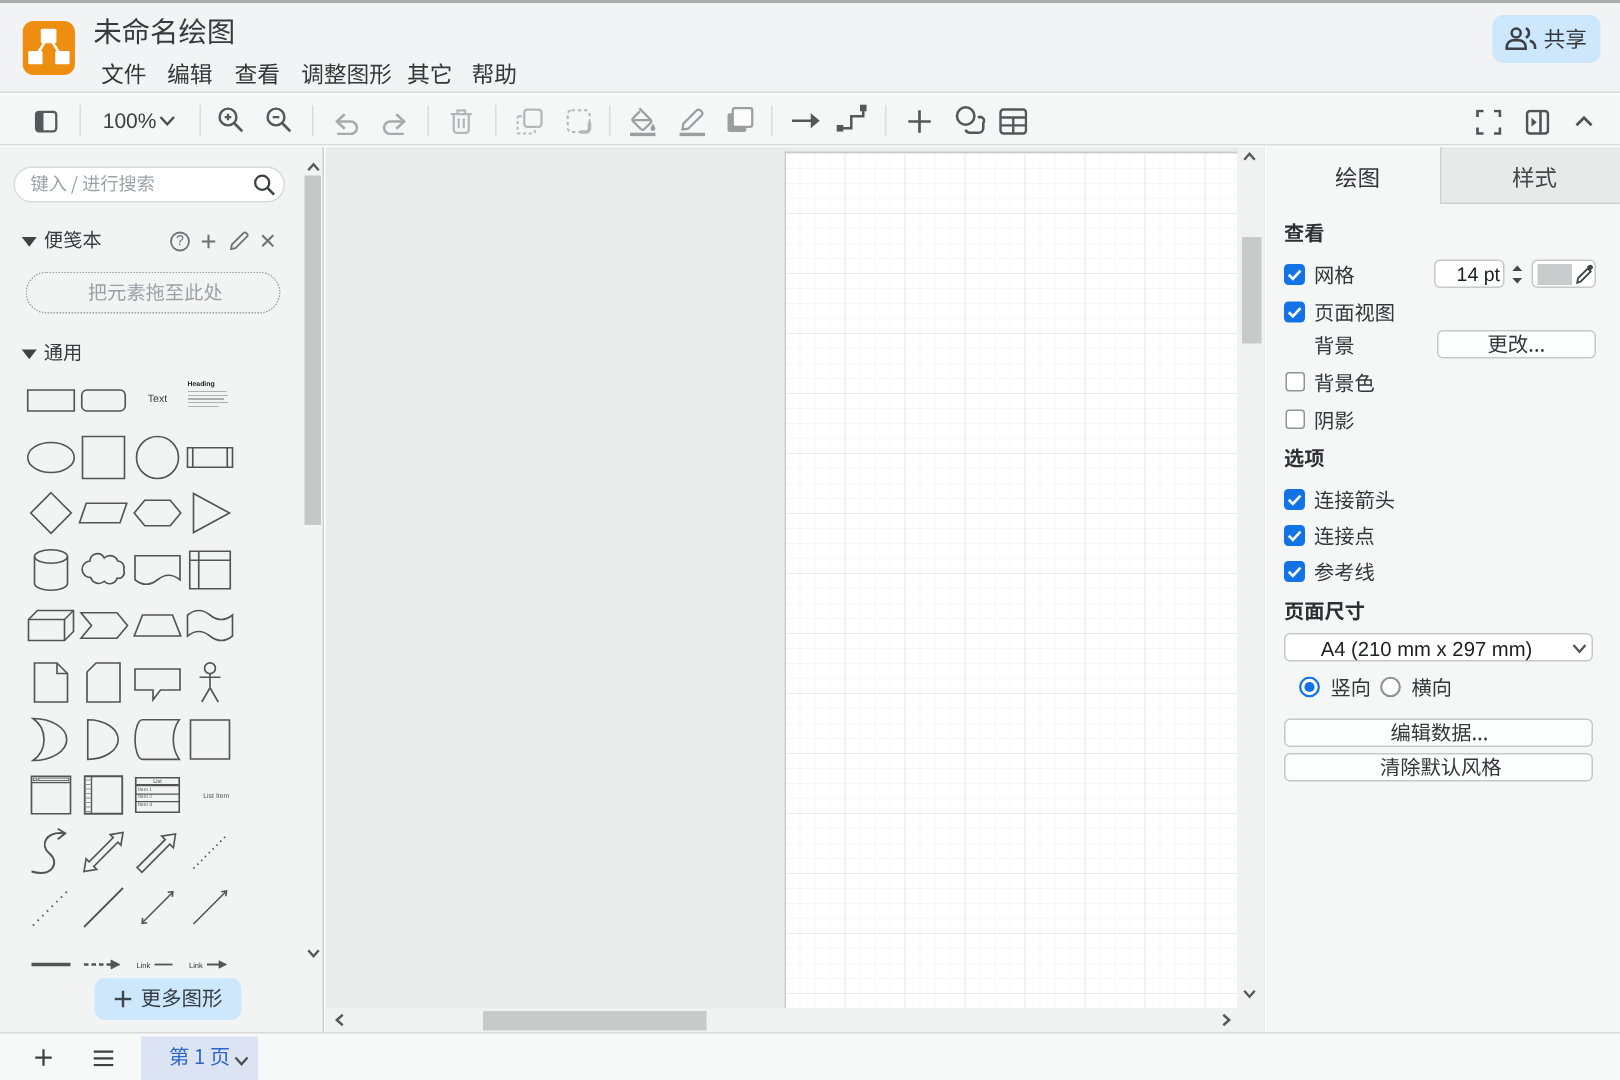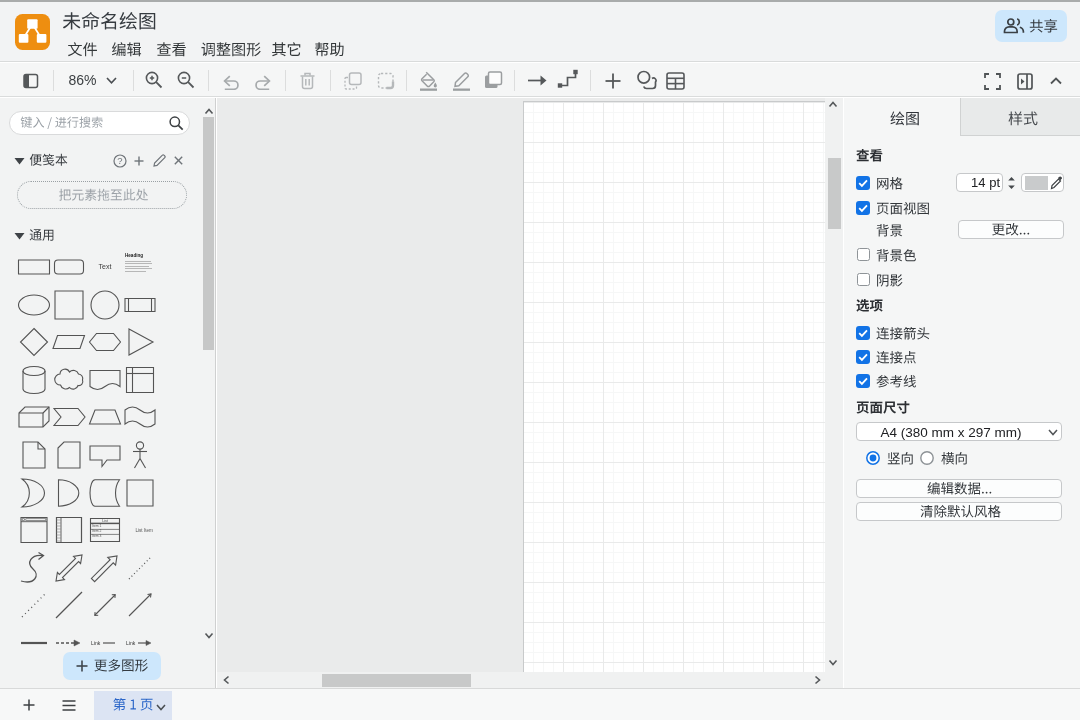--- a/index.html
+++ b/index.html
@@ -55,21 +55,21 @@
     <div style="position:absolute;left:207.5px;top:70px;width:1px;height:21px;background:#dcdddd"></div>
     <div style="position:absolute;left:285px;top:70px;width:1px;height:21px;background:#dcdddd"></div>
     <div style="position:absolute;left:330px;top:70px;width:1px;height:21px;background:#dcdddd"></div>
     <div style="position:absolute;left:406px;top:70px;width:1px;height:21px;background:#dcdddd"></div>
     <div style="position:absolute;left:514px;top:70px;width:1px;height:21px;background:#dcdddd"></div>
     <div style="position:absolute;left:590px;top:70px;width:1px;height:21px;background:#dcdddd"></div>
     <svg style="position:absolute;left:23px;top:72.5px" width="16" height="16" viewBox="0 0 16 16">
       <rect x="1" y="1.5" width="13.5" height="13" rx="2" fill="none" stroke="#55585a" stroke-width="1.5"></rect>
       <path d="M1 3.5 a2 2 0 0 1 2-2 h3 v13 h-3 a2 2 0 0 1 -2-2 z" fill="#55585a"></path>
     </svg>
-    <div style="position:absolute;left:68.5px;top:73px;width:36px;height:15px;font-size:14px;color:#3c4043;text-align:left;font-weight:normal;letter-spacing:0;line-height:15px;white-space:nowrap">86%</div>
+    <div style="position:absolute;left:68.5px;top:73px;width:36px;height:15px;font-size:14px;color:#3c4043;text-align:left;font-weight:normal;letter-spacing:0;line-height:15px;white-space:nowrap">100%</div>
     <svg style="position:absolute;left:105px;top:76px" width="13" height="9" viewBox="0 0 13 9">
       <path d="M2 2 L6.5 6.8 L11 2" fill="none" stroke="#4a4e52" stroke-width="1.6"></path>
     </svg>
     <svg style="position:absolute;left:144.5px;top:71px" width="19" height="19" viewBox="0 0 19 19">
       <g stroke="#55585a" fill="none">
         <circle cx="7" cy="7" r="5.6" stroke-width="1.6"></circle>
         <line x1="11.2" y1="11.2" x2="16.5" y2="16.5" stroke-width="1.8"></line>
         <line x1="7" y1="4.8" x2="7" y2="9.2" stroke-width="1.5"></line>
         <line x1="4.8" y1="7" x2="9.2" y2="7" stroke-width="1.5"></line>
       </g>
@@ -499,21 +499,21 @@
     <svg style="position:absolute;left:856px;top:373.5px" width="14" height="14" viewBox="0 0 14 14">
       <path d="M3.2 7.2 L5.9 9.9 L11 4.4" fill="none" stroke="#fff" stroke-width="1.8"></path>
     </svg>
     <svg style="position:absolute;left:875.5px;top:371.7px" width="42" height="18" viewBox="0 -14.3 42 17.8">
       <path d="M7.4 -5.4C6.5 -4.8 4.8 -4.2 3.4 -3.8C3.7 -3.6 3.9 -3.3 4.1 -3.1C5.5 -3.5 7.2 -4.2 8.2 -5ZM8.6 -3.8C7.4 -3 5.1 -2.2 3.2 -1.9C3.4 -1.7 3.7 -1.4 3.8 -1.1C5.8 -1.6 8.1 -2.3 9.4 -3.4ZM10.3 -2.4C8.8 -0.9 5.7 -0.1 2.4 0.2C2.6 0.5 2.8 0.8 2.9 1.1C6.3 0.7 9.5 -0.2 11.2 -1.9ZM2.4 -8C2.7 -8.1 3.1 -8.1 5.5 -8.2C5.3 -7.8 5 -7.4 4.8 -7H0.7V-6.1H4.1C3.2 -4.9 2 -4 0.5 -3.4C0.8 -3.2 1.1 -2.8 1.3 -2.6C2.9 -3.4 4.3 -4.6 5.4 -6.1H8.2C9.2 -4.7 10.8 -3.4 12.4 -2.7C12.5 -2.9 12.8 -3.3 13 -3.5C11.7 -4 10.3 -5 9.3 -6.1H12.8V-7H6C6.2 -7.4 6.4 -7.8 6.6 -8.3L10.4 -8.5C10.7 -8.2 11 -7.9 11.2 -7.6L12.1 -8.2C11.3 -9 9.8 -10.2 8.6 -10.9L7.8 -10.4C8.3 -10.1 8.9 -9.7 9.4 -9.3L4.2 -9.1C5.1 -9.6 5.9 -10.2 6.7 -10.9L5.8 -11.4C4.8 -10.5 3.5 -9.6 3.1 -9.4C2.7 -9.1 2.4 -9 2.1 -9C2.2 -8.7 2.4 -8.2 2.4 -8Z M24.8 -10.7C23.8 -9.5 22.6 -8.4 21.3 -7.3H20.1V-8.9H23.1V-9.7H20.1V-11.3H19.1V-9.7H15.6V-8.9H19.1V-7.3H14.4V-6.5H20C18.2 -5.2 16.1 -4.2 14 -3.5C14.2 -3.3 14.4 -2.8 14.5 -2.6C15.7 -3.1 16.9 -3.6 18.1 -4.3C17.8 -3.5 17.4 -2.7 17.1 -2.1H23.1C22.9 -0.9 22.7 -0.2 22.4 -0C22.2 0.1 22.1 0.1 21.7 0.1C21.4 0.1 20.3 0.1 19.3 -0C19.5 0.2 19.6 0.6 19.6 0.9C20.6 1 21.6 1 22 1C22.6 0.9 22.9 0.9 23.2 0.6C23.6 0.2 23.9 -0.6 24.2 -2.5C24.2 -2.6 24.3 -2.9 24.3 -2.9H18.6L19.2 -4.3H24.9V-5.1H19.6C20.2 -5.5 20.9 -6 21.6 -6.5H26.2V-7.3H22.7C23.8 -8.2 24.7 -9.2 25.6 -10.2Z M27.7 -0.7 27.9 0.2C29.2 -0.1 30.8 -0.6 32.4 -1.1L32.2 -1.9C30.6 -1.5 28.8 -1 27.7 -0.7ZM36.5 -10.5C37.2 -10.2 38 -9.7 38.5 -9.3L39.1 -9.9C38.6 -10.3 37.8 -10.8 37.1 -11.1ZM28 -5.7C28.2 -5.8 28.5 -5.9 30.1 -6.1C29.5 -5.2 29 -4.5 28.8 -4.3C28.3 -3.8 28 -3.4 27.7 -3.4C27.9 -3.1 28 -2.7 28.1 -2.5C28.3 -2.6 28.8 -2.8 32.2 -3.4C32.2 -3.6 32.2 -4 32.2 -4.3L29.5 -3.8C30.5 -5 31.5 -6.5 32.4 -8L31.6 -8.5C31.3 -8 31 -7.5 30.7 -7L29 -6.8C29.8 -8 30.6 -9.4 31.2 -10.9L30.2 -11.3C29.7 -9.7 28.7 -8 28.4 -7.5C28.1 -7 27.9 -6.7 27.6 -6.7C27.8 -6.4 27.9 -5.9 28 -5.7ZM39 -4.7C38.4 -3.9 37.7 -3.1 36.8 -2.4C36.6 -3.1 36.4 -4 36.3 -5L39.7 -5.6L39.6 -6.5L36.2 -5.9C36.1 -6.4 36 -7 36 -7.6L39.4 -8.2L39.2 -9L35.9 -8.6C35.9 -9.5 35.9 -10.4 35.9 -11.4H34.9C34.9 -10.4 34.9 -9.4 35 -8.4L32.8 -8.1L33 -7.2L35 -7.5C35.1 -6.9 35.1 -6.3 35.2 -5.7L32.6 -5.2L32.7 -4.3L35.3 -4.8C35.5 -3.6 35.7 -2.6 36 -1.8C34.8 -1 33.5 -0.4 32.1 0C32.4 0.2 32.6 0.6 32.8 0.8C34 0.4 35.2 -0.2 36.3 -0.9C36.9 0.3 37.6 1 38.6 1C39.5 1 39.8 0.6 40 -0.9C39.8 -1 39.4 -1.2 39.2 -1.5C39.2 -0.3 39 0.1 38.7 0.1C38.1 0.1 37.6 -0.5 37.2 -1.5C38.2 -2.3 39.1 -3.3 39.8 -4.3Z" fill="#33373b"></path>
     </svg>
     <svg style="position:absolute;left:855.5px;top:398.2px" width="56" height="18" viewBox="0 -14.3 56 17.8">
       <path d="M6 -6.1V-3.6C6 -2.3 5.2 -0.9 0.5 -0.1C0.9 0.2 1.4 0.9 1.5 1.2C6.6 0.2 7.6 -1.7 7.6 -3.6V-6.1ZM7.2 -1.3C8.8 -0.6 10.9 0.5 11.9 1.2L12.9 -0C11.8 -0.8 9.6 -1.8 8.2 -2.4ZM2 -8.1V-1.8H3.7V-6.6H10V-1.9H11.7V-8.1H6.8C7 -8.5 7.2 -8.9 7.4 -9.3H12.7V-10.8H0.9V-9.3H5.5C5.4 -8.9 5.3 -8.5 5.2 -8.1Z M19.1 -4.3H21.2V-3.2H19.1ZM19.1 -5.5V-6.5H21.2V-5.5ZM19.1 -2H21.2V-1H19.1ZM14.2 -10.7V-9.2H19.1C19.1 -8.8 19 -8.3 18.9 -8H14.7V1.2H16.3V0.5H24.1V1.2H25.8V-8H20.6L21 -9.2H26.4V-10.7ZM16.3 -1V-6.5H17.7V-1ZM24.1 -1H22.7V-6.5H24.1Z M29.2 -11V-7C29.2 -4.8 29 -1.9 27.3 0.1C27.7 0.3 28.4 0.9 28.7 1.3C30.2 -0.4 30.7 -3.1 30.8 -5.3H33.7C34.6 -2.1 36.1 0.1 39 1.1C39.2 0.6 39.7 -0.1 40.1 -0.4C37.6 -1.1 36.1 -2.9 35.4 -5.3H38.9V-11ZM30.9 -9.4H37.2V-6.8H30.9V-7Z M42.4 -5.4C43.3 -4.3 44.3 -2.9 44.7 -2L46.2 -3C45.8 -3.9 44.7 -5.2 43.8 -6.2ZM48.6 -11.5V-8.8H41.1V-7.1H48.6V-0.9C48.6 -0.6 48.5 -0.5 48.1 -0.5C47.8 -0.5 46.6 -0.5 45.5 -0.6C45.8 -0.1 46.1 0.7 46.2 1.2C47.7 1.3 48.7 1.2 49.4 0.9C50.1 0.6 50.3 0.2 50.3 -0.9V-7.1H53.4V-8.8H50.3V-11.5Z" fill="#2c2f33"></path>
     </svg>
     <div style="position:absolute;left:856px;top:422px;width:206px;height:19px;background:#fff;border:1px solid #c6c8ca;border-radius:4px"></div>
-    <div style="position:absolute;left:866px;top:422.5px;width:170px;height:19px;font-size:13.5px;color:#202124;text-align:center;font-weight:normal;letter-spacing:0;line-height:19px;white-space:nowrap">A4 (380 mm x 297 mm)</div>
+    <div style="position:absolute;left:866px;top:422.5px;width:170px;height:19px;font-size:13.5px;color:#202124;text-align:center;font-weight:normal;letter-spacing:0;line-height:19px;white-space:nowrap">A4 (210 mm x 297 mm)</div>
     <svg style="position:absolute;left:1047px;top:427.5px" width="12" height="9" viewBox="0 0 12 9">
       <path d="M2 2 L6 6.5 L10 2" fill="none" stroke="#515457" stroke-width="1.5"></path>
     </svg>
     <svg style="position:absolute;left:866px;top:451px" width="14" height="14" viewBox="0 0 14 14">
       <circle cx="7" cy="7" r="6.2" fill="#fff" stroke="#1273e6" stroke-width="1.5"></circle>
       <circle cx="7" cy="7" r="3.4" fill="#1273e6"></circle>
     </svg>
     <svg style="position:absolute;left:886.5px;top:448.7px" width="29" height="18" viewBox="0 -14.3 29 17.8">
       <path d="M1.5 -10.5V-4.9H2.4V-10.5ZM4.1 -11.1V-4.5H5V-11.1ZM3.4 -2.3C3.7 -1.6 4 -0.8 4.2 -0.2L5.2 -0.5C5 -1.1 4.7 -1.9 4.3 -2.5ZM6 -4.6 6 -4.5 6 -4.5C6.2 -4.2 6.3 -3.8 6.4 -3.5H1.4V-2.6H12.2V-3.5H7.5C7.4 -3.9 7.1 -4.4 6.9 -4.8C7.6 -5.1 8.3 -5.5 9 -6C9.9 -5.3 11 -4.7 12.3 -4.4C12.4 -4.6 12.7 -5.1 12.9 -5.3C11.7 -5.5 10.6 -6 9.7 -6.7C10.8 -7.7 11.6 -8.9 12 -10.5L11.4 -10.8L11.2 -10.7H6V-9.8H6.5L6.4 -9.8C6.8 -8.6 7.5 -7.5 8.3 -6.7C7.4 -6.1 6.5 -5.7 5.5 -5.4C5.7 -5.2 5.8 -4.9 6 -4.6ZM7.3 -9.8H10.8C10.4 -8.8 9.7 -8 9 -7.3C8.3 -8 7.7 -8.9 7.3 -9.8ZM9.2 -2.6C9.1 -1.8 8.7 -0.9 8.4 -0.1H0.8V0.8H12.8V-0.1H9.4C9.7 -0.8 10 -1.6 10.3 -2.3Z M19.4 -11.4C19.2 -10.7 18.9 -9.7 18.5 -9H14.8V1.1H15.8V-8H24.7V-0.3C24.7 -0 24.7 0.1 24.4 0.1C24.1 0.1 23.2 0.1 22.2 0C22.3 0.3 22.5 0.8 22.5 1.1C23.8 1.1 24.6 1.1 25.1 0.9C25.6 0.7 25.7 0.4 25.7 -0.3V-9H19.7C20 -9.7 20.4 -10.4 20.7 -11.2ZM18.5 -5.3H22V-2.7H18.5ZM17.6 -6.2V-0.8H18.5V-1.8H22.9V-6.2Z" fill="#33373b"></path>
     </svg>

